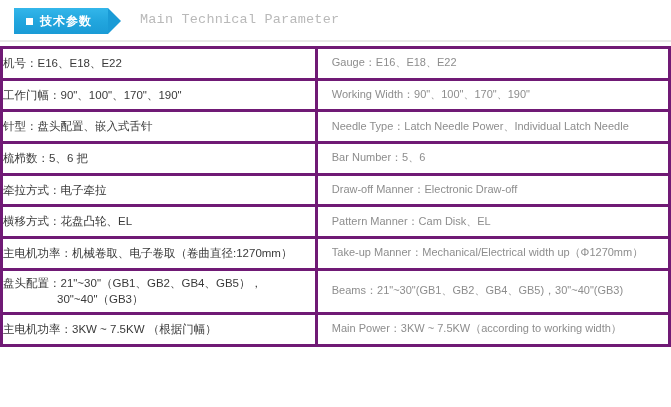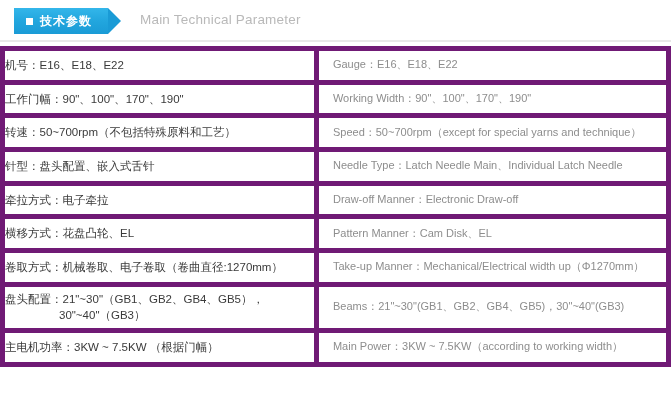--- a/index.html
+++ b/index.html
@@ -57,41 +57,41 @@
     height: 7px;
     background: #ffffff;
     margin-right: 7px;
     flex: 0 0 auto;
   }
   .subtitle {
     margin-left: 32px;
     margin-top: 12px;
     font-size: 13.5px;
     color: #b9b9b9;
-    font-family: Liberation Sans, sans-serif;
+    font-family: Liberation Mono, monospace;
     letter-spacing: 0.2px;
     text-align: center;
   }
   .header-rule {
     position: absolute;
     left: 0;
     right: 0;
     bottom: 0;
     height: 2px;
     background: #e8e8e8;
   }
   
   .spec-table {
     width: 100%;
     border-collapse: collapse;
     table-layout: fixed;
     margin-top: 4px;
   }
   .spec-table td {
-    border: 5px solid #701a75;
+    border: 3px solid #701a75;
     padding: 6px 10px 6px 0;
     vertical-align: middle;
     line-height: 1.45;
   }
   .spec-table td.cn {
     width: 48%;
     font-size: 11.5px;
     color: #3a3a3a;
   }
   .spec-table td.en {
@@ -127,37 +127,37 @@
     <tbody>
       <tr>
         <td class="cn">机号：E16、E18、E22</td>
         <td class="en">Gauge：E16、E18、E22</td>
       </tr>
       <tr>
         <td class="cn">工作门幅：90"、100"、170"、190"</td>
         <td class="en">Working Width：90"、100"、170"、190"</td>
       </tr>
       <tr>
-        <td class="cn">转速：50~700rpm（不包括特殊原料和工艺）</td>
-        <td class="en">Speed：50~700rpm（except for special yarns and technique）</td>
+        <td class="cn">针型：盘头配置、嵌入式舌针</td>
+        <td class="en">Needle Type：Latch Needle Power、Individual Latch Needle</td>
       </tr>
       <tr>
-        <td class="cn">针型：盘头配置、嵌入式舌针</td>
-        <td class="en">Needle Type：Latch Needle Main、Individual Latch Needle</td>
+        <td class="cn">梳栉数：5、6 把</td>
+        <td class="en">Bar Number：5、6</td>
       </tr>
       <tr>
         <td class="cn">牵拉方式：电子牵拉</td>
         <td class="en">Draw-off Manner：Electronic Draw-off</td>
       </tr>
       <tr>
         <td class="cn">横移方式：花盘凸轮、EL</td>
         <td class="en">Pattern Manner：Cam Disk、EL</td>
       </tr>
       <tr>
-        <td class="cn">卷取方式：机械卷取、电子卷取（卷曲直径:1270mm）</td>
+        <td class="cn">主电机功率：机械卷取、电子卷取（卷曲直径:1270mm）</td>
         <td class="en">Take-up Manner：Mechanical/Electrical width up（Φ1270mm）</td>
       </tr>
       <tr class="tall">
         <td class="cn">
           <span>盘头配置：21"~30"（GB1、GB2、GB4、GB5），</span>
           <span class="line2">30"~40"（GB3）</span>
         </td>
         <td class="en">Beams：21"~30"(GB1、GB2、GB4、GB5)，30"~40"(GB3)</td>
       </tr>
       <tr>

